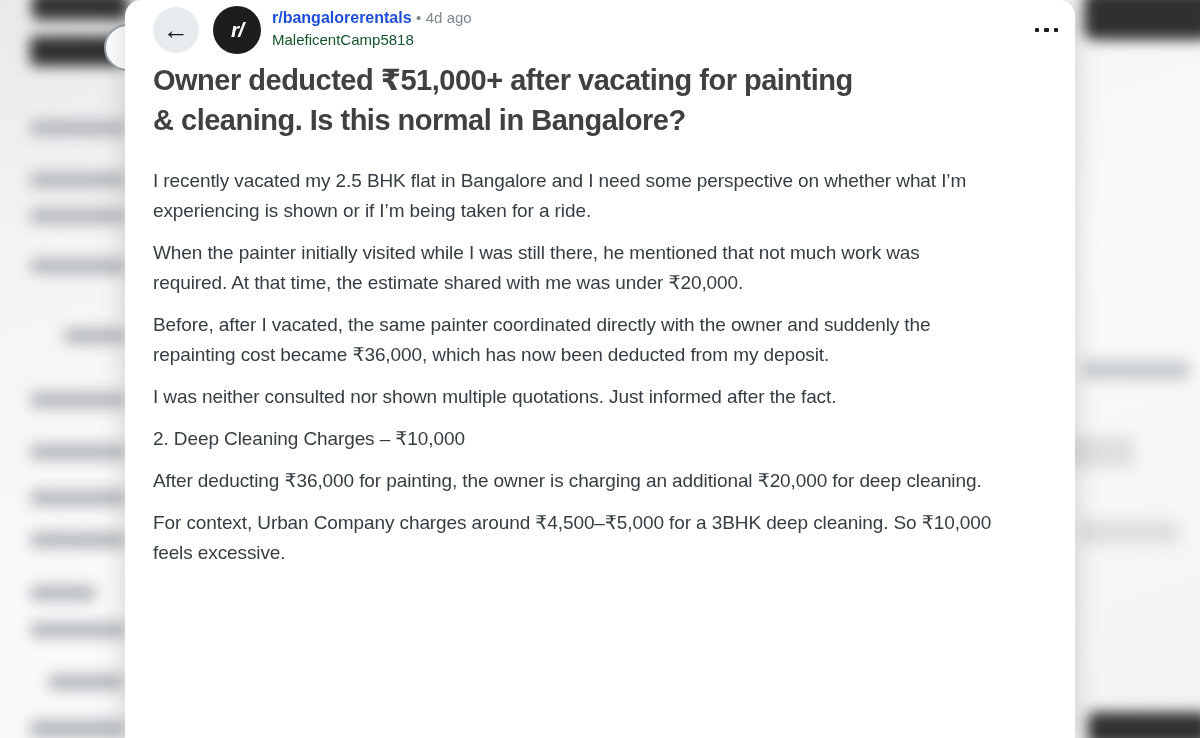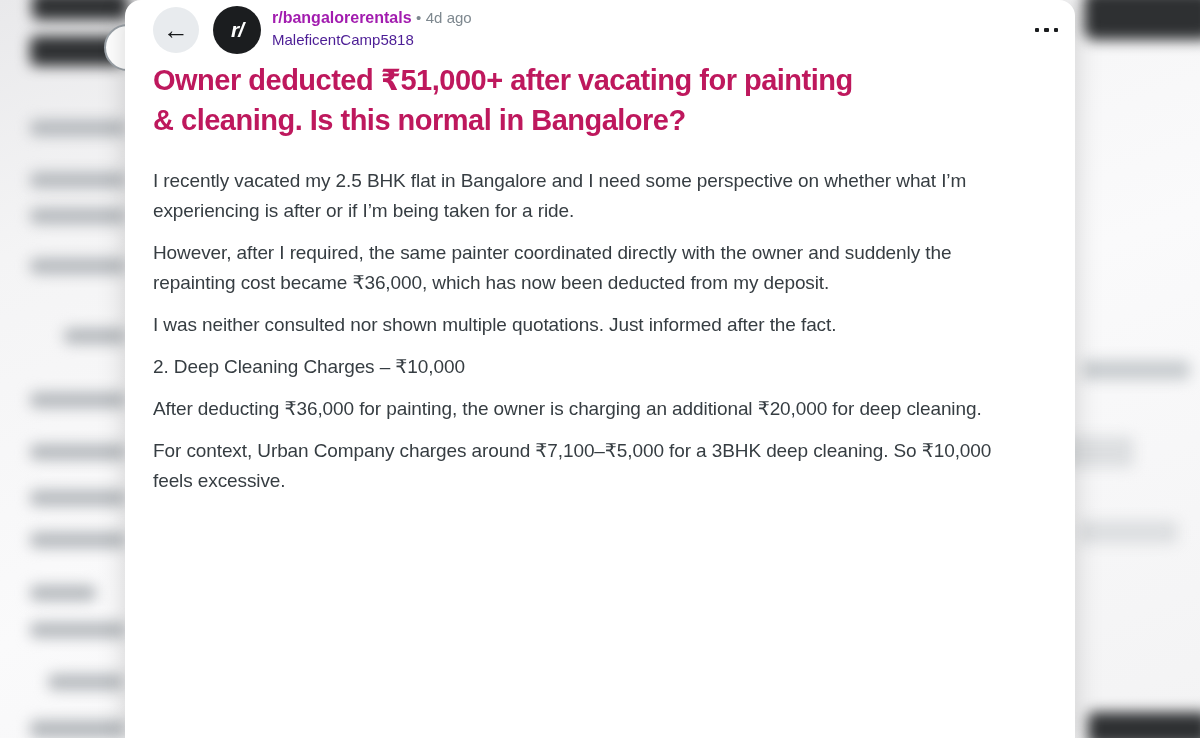--- a/index.html
+++ b/index.html
@@ -40,33 +40,33 @@
     font-size:26px; line-height:1; cursor:pointer;
   }
   .avatar {
     position:absolute; left:88px; top:6px; width:48px; height:48px;
     border-radius:50%; background:#1b1d1f; color:#ffffff;
     display:flex; align-items:center; justify-content:center;
     font-size:21px; font-weight:bold; font-style:italic; letter-spacing:-1px;
   }
   .meta { position:absolute; left:147px; top:7px; }
   .meta-line1 { font-size:16px; line-height:22px; }
-  .subreddit { font-weight:bold; color:#a21caf; }
+  .subreddit { font-weight:bold; color:#1d4ed8; }
   .meta-sep, .post-age { color:#7e888f; font-size:15px; }
-  .username { font-size:15px; line-height:21px; color:#4c1d95; }
+  .username { font-size:15px; line-height:21px; color:#14532d; }
   .menu-btn {
     position:absolute; right:17px; top:26px; height:8px;
     display:flex; gap:5px; align-items:center; cursor:pointer;
   }
   .menu-btn .dot { width:4.5px; height:4.5px; background:#1a1c1e; border-radius:1px; }
 
   .post-title {
     position:absolute; left:28px; top:60px; width:895px;
     font-size:29px; font-weight:bold; letter-spacing:-0.5px;
-    line-height:40px; color:#be185d;
+    line-height:40px; color:#404040;
   }
 
   .post-body { position:absolute; left:28px; top:166px; width:902px;
     font-size:19px; color:#363d42; letter-spacing:-0.1px; }
   .para { margin-bottom:12px; }
   .para .line { line-height:30px; white-space:nowrap; }
   .para.indented { margin:20px 0 22px 26px; }
 </style>
 </head>
 <body>
@@ -123,34 +123,38 @@
   </div>
 
   <h1 class="post-title">
     <div>Owner deducted ₹51,000+ after vacating for painting</div>
     <div>&amp; cleaning. Is this normal in Bangalore?</div>
   </h1>
 
   <div class="post-body">
       <div class="para">
         <div class="line">I recently vacated my 2.5 BHK flat in Bangalore and I need some perspective on whether what I’m</div>
-        <div class="line">experiencing is after or if I’m being taken for a ride.</div>
+        <div class="line">experiencing is shown or if I’m being taken for a ride.</div>
       </div>
       <div class="para">
-        <div class="line">However, after I required, the same painter coordinated directly with the owner and suddenly the</div>
+        <div class="line">When the painter initially visited while I was still there, he mentioned that not much work was</div>
+        <div class="line">required. At that time, the estimate shared with me was under ₹20,000.</div>
+      </div>
+      <div class="para">
+        <div class="line">Before, after I vacated, the same painter coordinated directly with the owner and suddenly the</div>
         <div class="line">repainting cost became ₹36,000, which has now been deducted from my deposit.</div>
       </div>
       <div class="para">
         <div class="line">I was neither consulted nor shown multiple quotations. Just informed after the fact.</div>
       </div>
       <div class="para">
         <div class="line">2. Deep Cleaning Charges – ₹10,000</div>
       </div>
       <div class="para">
         <div class="line">After deducting ₹36,000 for painting, the owner is charging an additional ₹20,000 for deep cleaning.</div>
       </div>
       <div class="para">
-        <div class="line">For context, Urban Company charges around ₹7,100–₹5,000 for a 3BHK deep cleaning. So ₹10,000</div>
+        <div class="line">For context, Urban Company charges around ₹4,500–₹5,000 for a 3BHK deep cleaning. So ₹10,000</div>
         <div class="line">feels excessive.</div>
       </div>
     </div>
 
 </div>
 
 </body></html>

